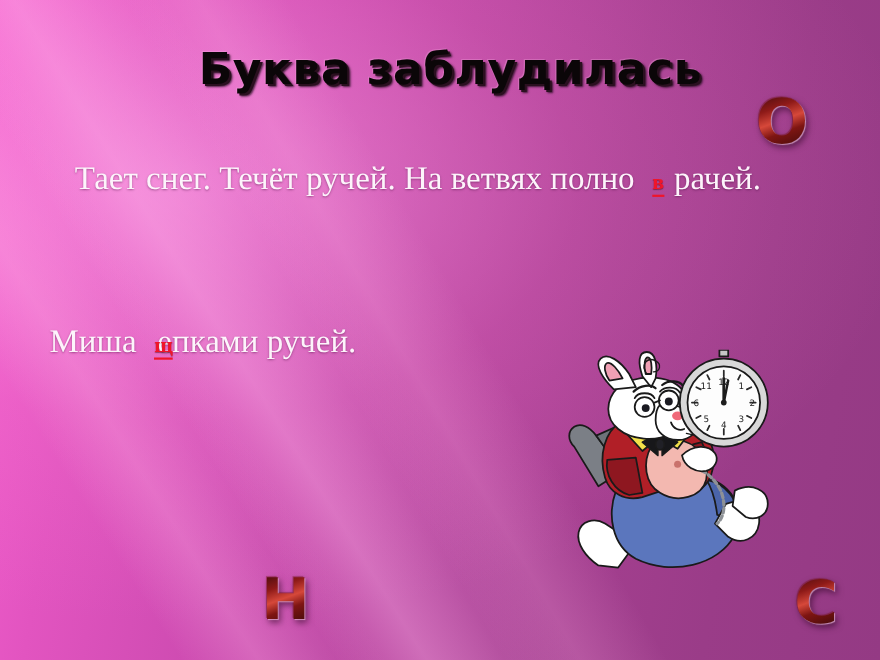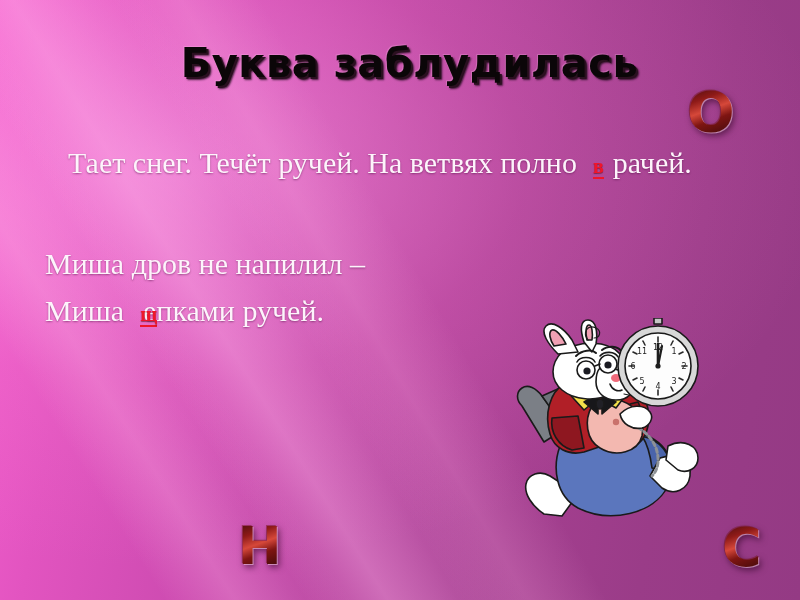--- a/index.html
+++ b/index.html
@@ -114,21 +114,20 @@
 <body>
 
 <div id="slide">
 
   <div id="title">Буква заблудилась</div>
 
   <div class="line" id="line1">
     <span>Тает снег. Течёт ручей. На ветвях полно</span><span class="gap-before"></span><span class="swap">в</span><span class="gap-after"></span><span>рачей.</span>
   </div>
 
-  <div class="line" id="line2">Миша дров не напилил –</div>
 
   <div class="line" id="line3">
     <span>Миша</span><span class="gap-before"></span><span class="swap overlap">щ</span><span>епками ручей.</span>
   </div>
 
   <div class="deco" id="deco-o">О</div>
   <div class="deco" id="deco-n">Н</div>
   <div class="deco" id="deco-s">С</div>
 
   <div id="rabbit">

